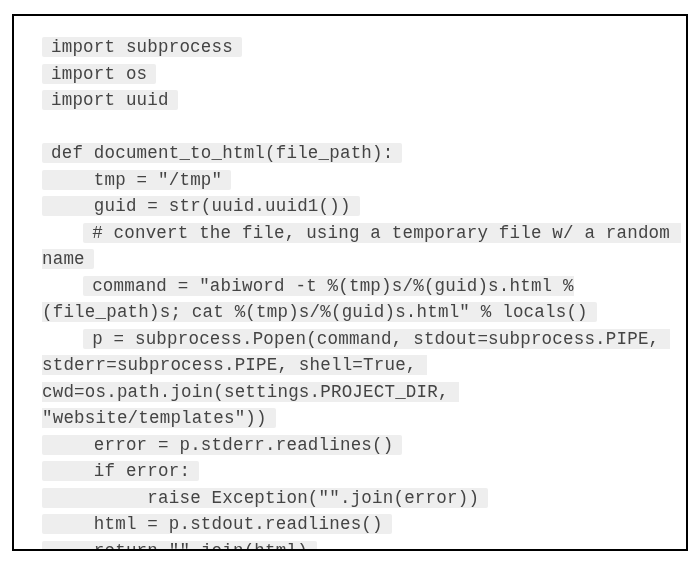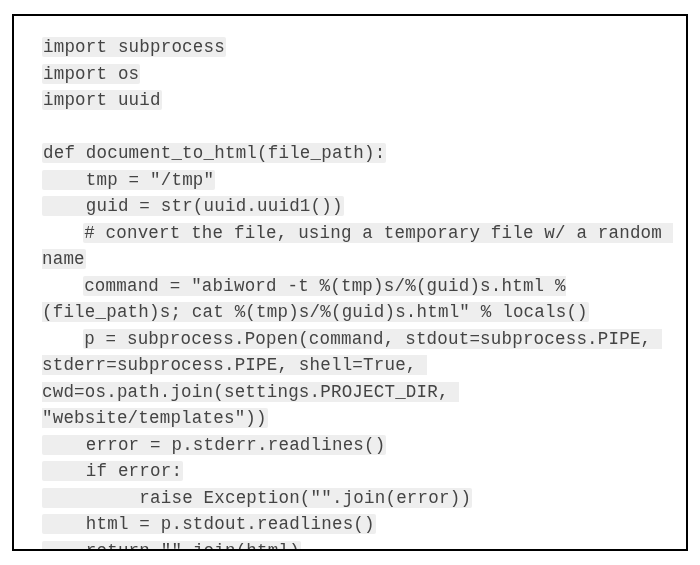--- a/index.html
+++ b/index.html
@@ -23,21 +23,21 @@
       font-size: 17.5px;
       line-height: 26.5px;
       color: #444444;
       letter-spacing: 0.2px;
       white-space: pre-wrap;
       word-break: break-word;
     }
     .hl {
       background: #eeeeee;
       border-radius: 2px;
-      padding: 0 1px;
+      padding: 0 9px;
     }
   </style>
 </head>
 <body>
 
 <div class="frame">
   <div class="code" id="code"><div><span class="hl">import subprocess</span></div><div><span class="hl">import os</span></div><div><span class="hl">import uuid</span></div><div>&nbsp;</div><div><span class="hl">def document_to_html(file_path):</span></div><div><span class="hl">    tmp = "/tmp"</span></div><div><span class="hl">    guid = str(uuid.uuid1())</span></div><div style="padding-left: 0px; text-indent: 2.35em;"><span class="hl"># convert the file, using a temporary file w/ a random name</span></div><div style="padding-left: 0px; text-indent: 2.35em;"><span class="hl">command = "abiword -t %(tmp)s/%(guid)s.html %(file_path)s; cat %(tmp)s/%(guid)s.html" % locals()</span></div><div style="padding-left: 0px; text-indent: 2.35em;"><span class="hl">p = subprocess.Popen(command, stdout=subprocess.PIPE, stderr=subprocess.PIPE, shell=True, cwd=os.path.join(settings.PROJECT_DIR, "website/templates"))</span></div><div><span class="hl">    error = p.stderr.readlines()</span></div><div><span class="hl">    if error:</span></div><div><span class="hl">         raise Exception("".join(error))</span></div><div><span class="hl">    html = p.stdout.readlines()</span></div><div><span class="hl">    return "".join(html)</span></div></div>
 </div>
 
 </body></html>

